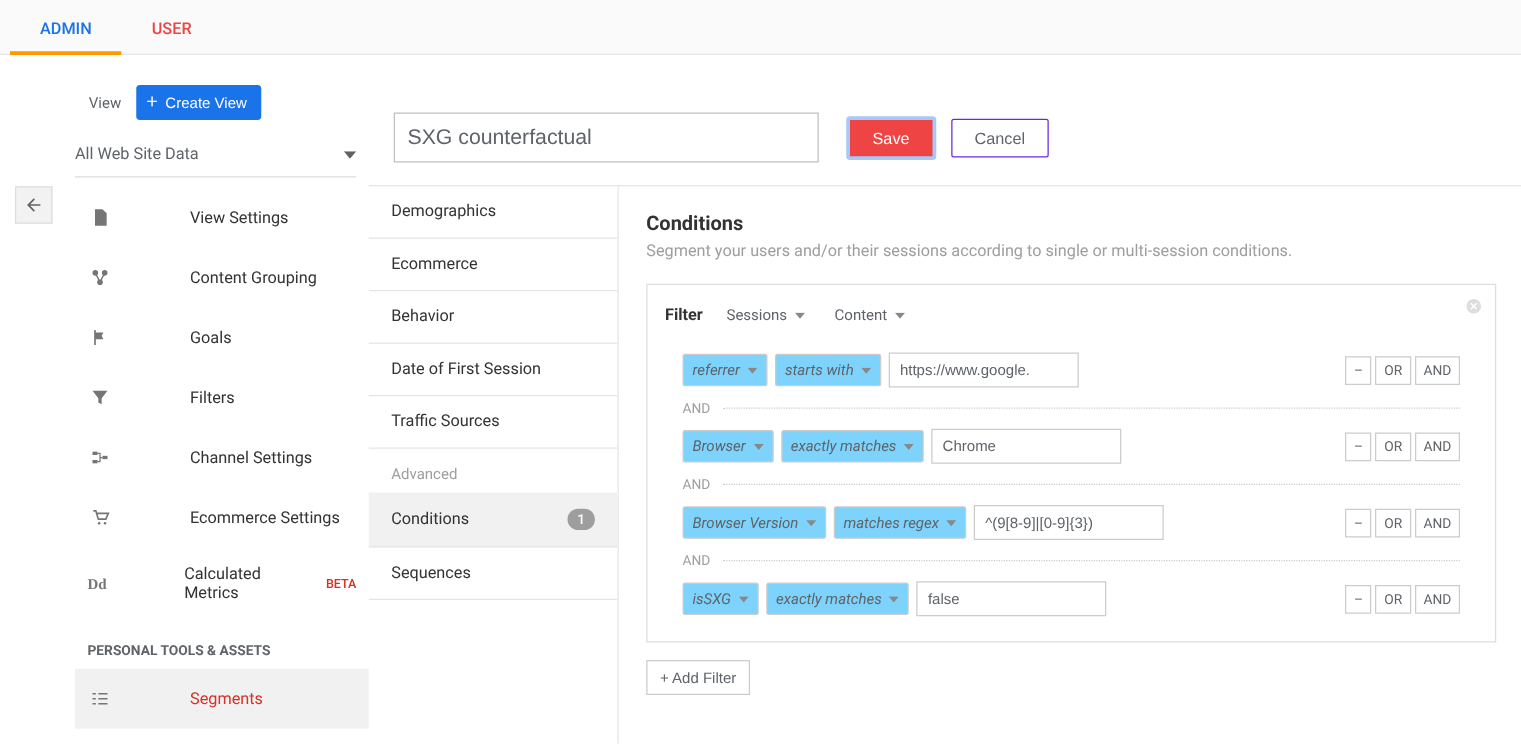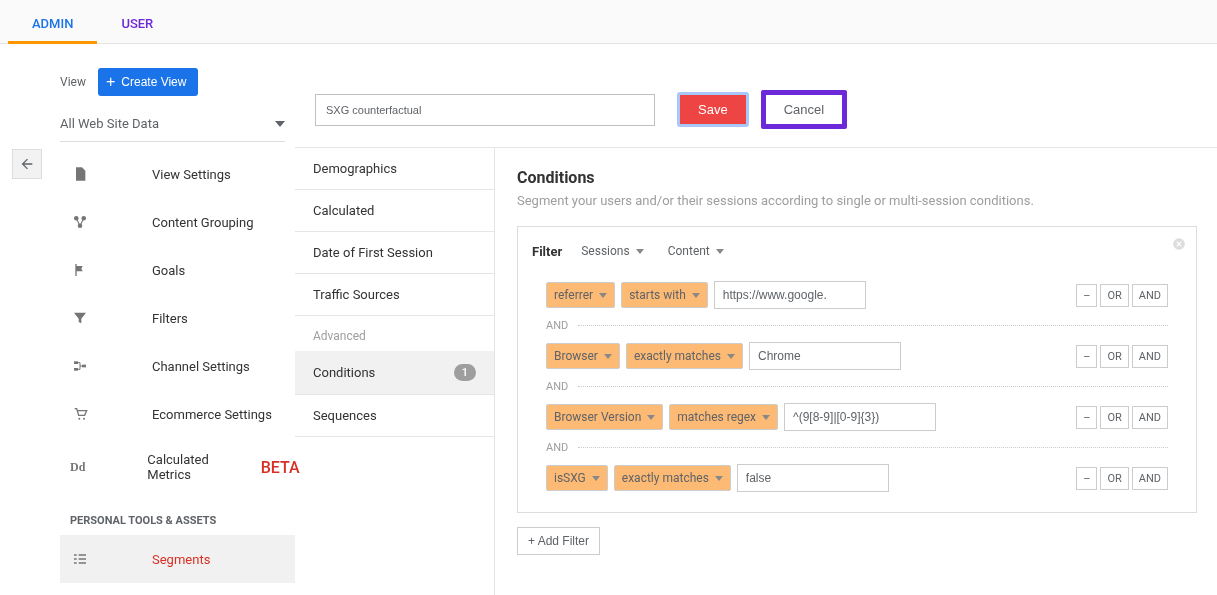--- a/index.html
+++ b/index.html
@@ -16,21 +16,21 @@
     display: flex;
     border-bottom: 1px solid #e5e5e5;
     background: #fafafa;
     height: 44px;
     align-items: flex-end;
     padding-left: 8px;
   }
   .tab {
     padding: 12px 24px;
     font-weight: 500;
-    color: #6d28d9;
+    color: #ef4444;
     cursor: pointer;
     font-size: 13px;
     position: relative;
   }
   .tab.active {
     color: #1a73e8;
   }
   .tab.active::after {
     content: '';
     position: absolute;
@@ -53,20 +53,21 @@
   }
   .sidebar {
     width: 250px;
     padding-top: 24px;
     padding-left: 15px;
   }
   .view-row {
     display: flex;
     align-items: center;
     padding: 0 0 10px 0;
+    margin-left: 11px;
   }
   .view-label { color: #5f6368; font-size: 12px; margin-right: 12px; }
   .create-btn {
     background: #1a73e8;
     color: #fff;
     border: none;
     border-radius: 3px;
     padding: 5px 12px 5px 8px;
     display: flex; align-items: center;
     font-size: 12px;
@@ -103,42 +104,42 @@
   .nav-section {
     font-size: 11px;
     font-weight: 700;
     color: #5f6368;
     padding: 18px 10px 8px;
   }
   .nav-item.selected {
     background: #f1f1f1;
   }
   .nav-item.selected span:last-child { color: #d93025; }
-  .beta { color: #d93025; font-size: 16px; font-weight: 500; margin-left: 4px; }
+  .beta { color: #d93025; font-size: 10px; font-weight: 500; margin-left: 4px; }
   .content {
     flex: 1;
     display: flex;
     flex-direction: column;
   }
   .top-form {
     display: flex;
     align-items: center;
     padding: 46px 0 18px 20px;
   }
   .name-input {
     width: 340px;
     padding: 9px 10px;
     border: 1px solid #c0c0c0;
-    font-size: 11px;
+    font-size: 17px;
     color: #5f6368;
     margin-right: 22px;
   }
   .btn {
     padding: 7px 18px;
-    border: 5px solid #6d28d9;
+    border: 1px solid #6d28d9;
     background: #fff;
     color: #5f6368;
     font-size: 13px;
     cursor: pointer;
     margin-right: 12px;
     border-radius: 2px;
   }
   .btn.primary {
     background: #ef4444;
     border: 3px solid #a8c7fa;
@@ -202,28 +203,29 @@
     top: 10px; right: 10px;
     color: #bbb;
     cursor: pointer;
   }
   .filter-head {
     display: flex; align-items: center; margin-bottom: 14px;
   }
   .filter-head b { margin-right: 14px; }
   .dd {
     border: 1px solid #ccc;
-    background: #fdba74;
+    background: #7dd3fc;
     padding: 5px 7px;
     display: inline-flex; align-items: center;
     font-size: 12px;
     cursor: pointer;
     margin-right: 6px;
     color: #5f6368;
     border-radius: 2px;
+    font-style: italic;
   }
   .dd-plain {
     padding: 3px 5px;
     display: inline-flex; align-items: center;
     font-size: 12px;
     cursor: pointer;
     margin-right: 14px;
     color: #5f6368;
   }
   .caret {
@@ -394,21 +396,22 @@
   <div class="content">
     <div class="top-form">
       <input class="name-input" value="SXG counterfactual" style="">
       <button class="btn primary">Save</button>
       <button class="btn">Cancel</button>
     </div>
 
     <div class="lower">
       <div class="cat-list">
         <div class="cat-item">Demographics</div>
-        <div class="cat-item">Calculated</div>
+        <div class="cat-item">Ecommerce</div>
+        <div class="cat-item">Behavior</div>
         <div class="cat-item">Date of First Session</div>
         <div class="cat-item">Traffic Sources</div>
         <div class="cat-head">Advanced</div>
         <div class="cat-item selected">
           <span>Conditions</span>
           <span class="badge">1</span>
         </div>
         <div class="cat-item">Sequences</div>
       </div>
 

